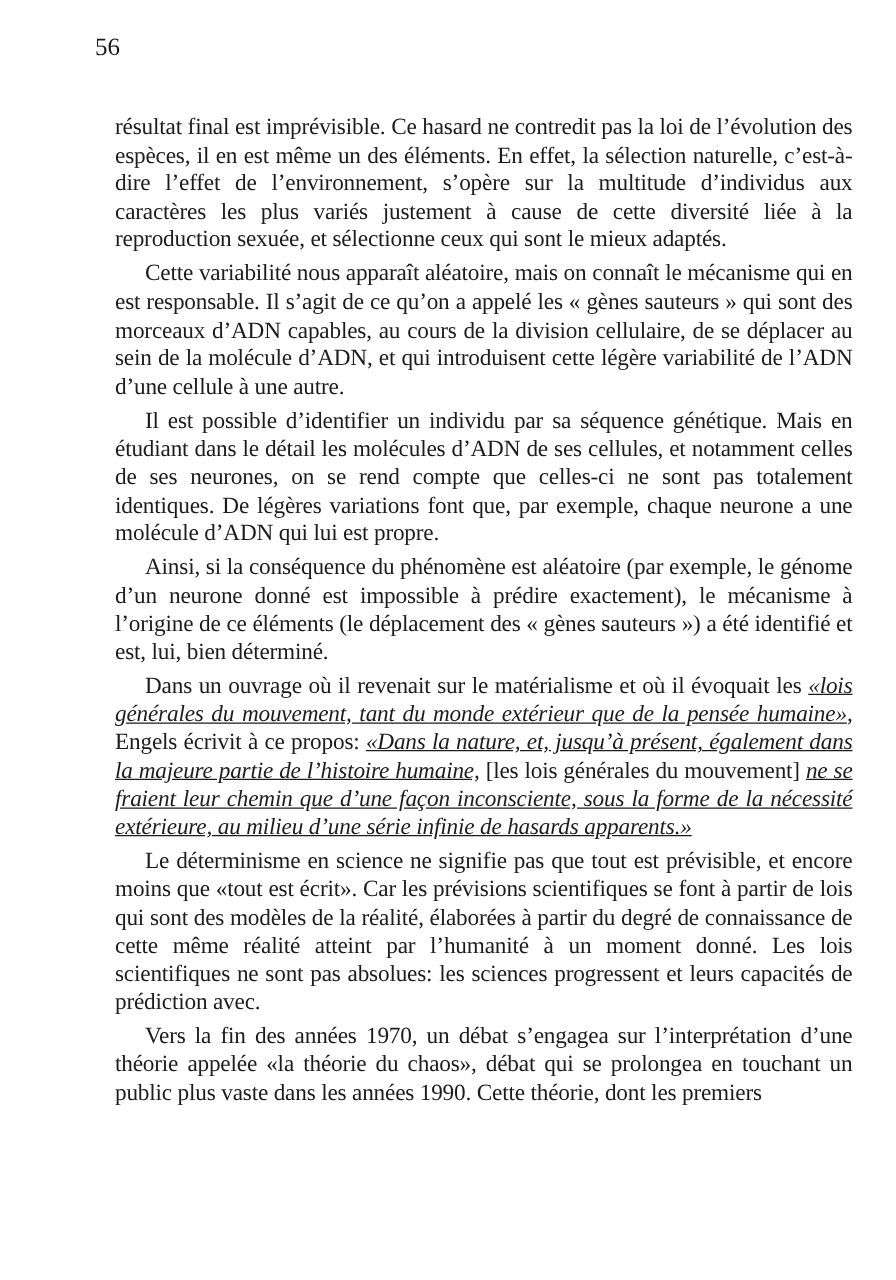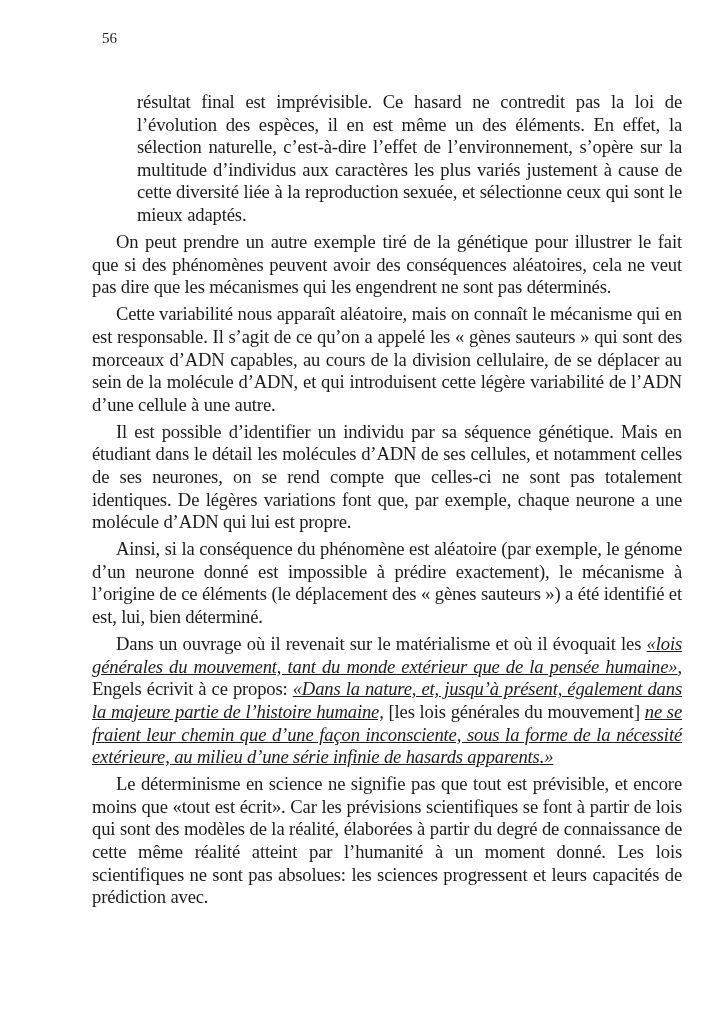--- a/index.html
+++ b/index.html
@@ -10,69 +10,68 @@
     body {
       width: 717px;
       height: 1024px;
       position: relative;
       overflow: hidden;
       font-family: "Liberation Serif", "DejaVu Serif", serif;
       color: #1c1c1c;
     }
     .page-number {
       position: absolute;
-      left: 102px;
+      left: 76px;
       top: 27px;
-      font-size: 15px;
+      font-size: 20px;
       line-height: 22px;
     }
     .text-block {
       position: absolute;
       left: 92px;
       top: 91px;
       width: 590px;
       font-size: 18.6px;
       line-height: 22.6px;
       text-align: justify;
       hyphens: manual;
       letter-spacing: -0.15px;
     }
     .para {
       margin: 0 0 4.5px 0;
       text-indent: 24px;
     }
     .para.first {
       text-indent: 0;
-      margin-left: 45px;
     }
     .it {
       font-style: italic;
       text-decoration: underline;
     }
   </style>
 </head>
 <body>
 
 <div class="page-number">56</div>
 
 <div class="text-block">
   <p class="para first">
     <span>résultat final est imprévisible. Ce hasard ne contredit pas la loi de l’évolution des espèces, il en est même un des éléments. En effet, la sélection naturelle, c’est-à-dire l’effet de l’environnement, s’opère sur la multitude d’individus aux caractères les plus variés justement à cause de cette diversité liée à la reproduction sexuée, et sélectionne ceux qui sont le mieux adaptés.</span>
   </p>
   <p class="para">
-    <span>On peut prendre un autre exemple tiré de la génétique pour illustrer le fait que si des phénomènes peuvent avoir des conséquences aléatoires, cela ne veut pas dire que les mécanismes qui les engendrent ne sont pas déterminés.</span>
-  </p>
-  <p class="para">
     <span>Cette variabilité nous apparaît aléatoire, mais on connaît le mécanisme qui en est responsable. Il s’agit de ce qu’on a appelé les « gènes sauteurs » qui sont des morceaux d’ADN capables, au cours de la division cellulaire, de se dépla­cer au sein de la molécule d’ADN, et qui introduisent cette légère variabilité de l’ADN d’une cellule à une autre.</span>
   </p>
   <p class="para">
     <span>Il est possible d’identifier un individu par sa séquence génétique. Mais en étudiant dans le détail les molécules d’ADN de ses cellules, et notamment celles de ses neurones, on se rend compte que celles-ci ne sont pas totalement identiques. De légères variations font que, par exemple, chaque neurone a une molécule d’ADN qui lui est propre.</span>
   </p>
   <p class="para">
     <span>Ainsi, si la conséquence du phénomène est aléatoire (par exemple, le génome d’un neurone donné est impossible à prédire exactement), le méca­nisme à l’origine de ce éléments (le déplacement des « gènes sauteurs ») a été identifié et est, lui, bien déterminé.</span>
   </p>
   <p class="para">
     <span>Dans un ouvrage où il revenait sur le matérialisme et où il évoquait les </span><span class="it">«lois générales du mouvement, tant du monde extérieur que de la pensée humaine»</span><span>, Engels écrivit à ce propos: </span><span class="it">«Dans la nature, et, jusqu’à présent, également dans la majeure partie de l’histoire humaine,</span><span> [les lois générales du mouvement] </span><span class="it">ne se fraient leur chemin que d’une façon inconsciente, sous la forme de la nécessité extérieure, au milieu d’une série infinie de hasards apparents.»</span>
   </p>
   <p class="para">
     <span>Le déterminisme en science ne signifie pas que tout est prévisible, et encore moins que «tout est écrit». Car les prévisions scientifiques se font à partir de lois qui sont des modèles de la réalité, élaborées à partir du degré de connaissance de cette même réalité atteint par l’humanité à un moment donné. Les lois scientifiques ne sont pas absolues: les sciences progressent et leurs capacités de prédiction avec.</span>
   </p>
+  <p class="para">
+    <span>Vers la fin des années 1970, un débat s’engagea sur l’interprétation d’une théorie appelée «la théorie du chaos», débat qui se prolongea en touchant un public plus vaste dans les années 1990. Cette théorie, dont les premiers</span>
+  </p>
 </div>
 
 </body></html>

